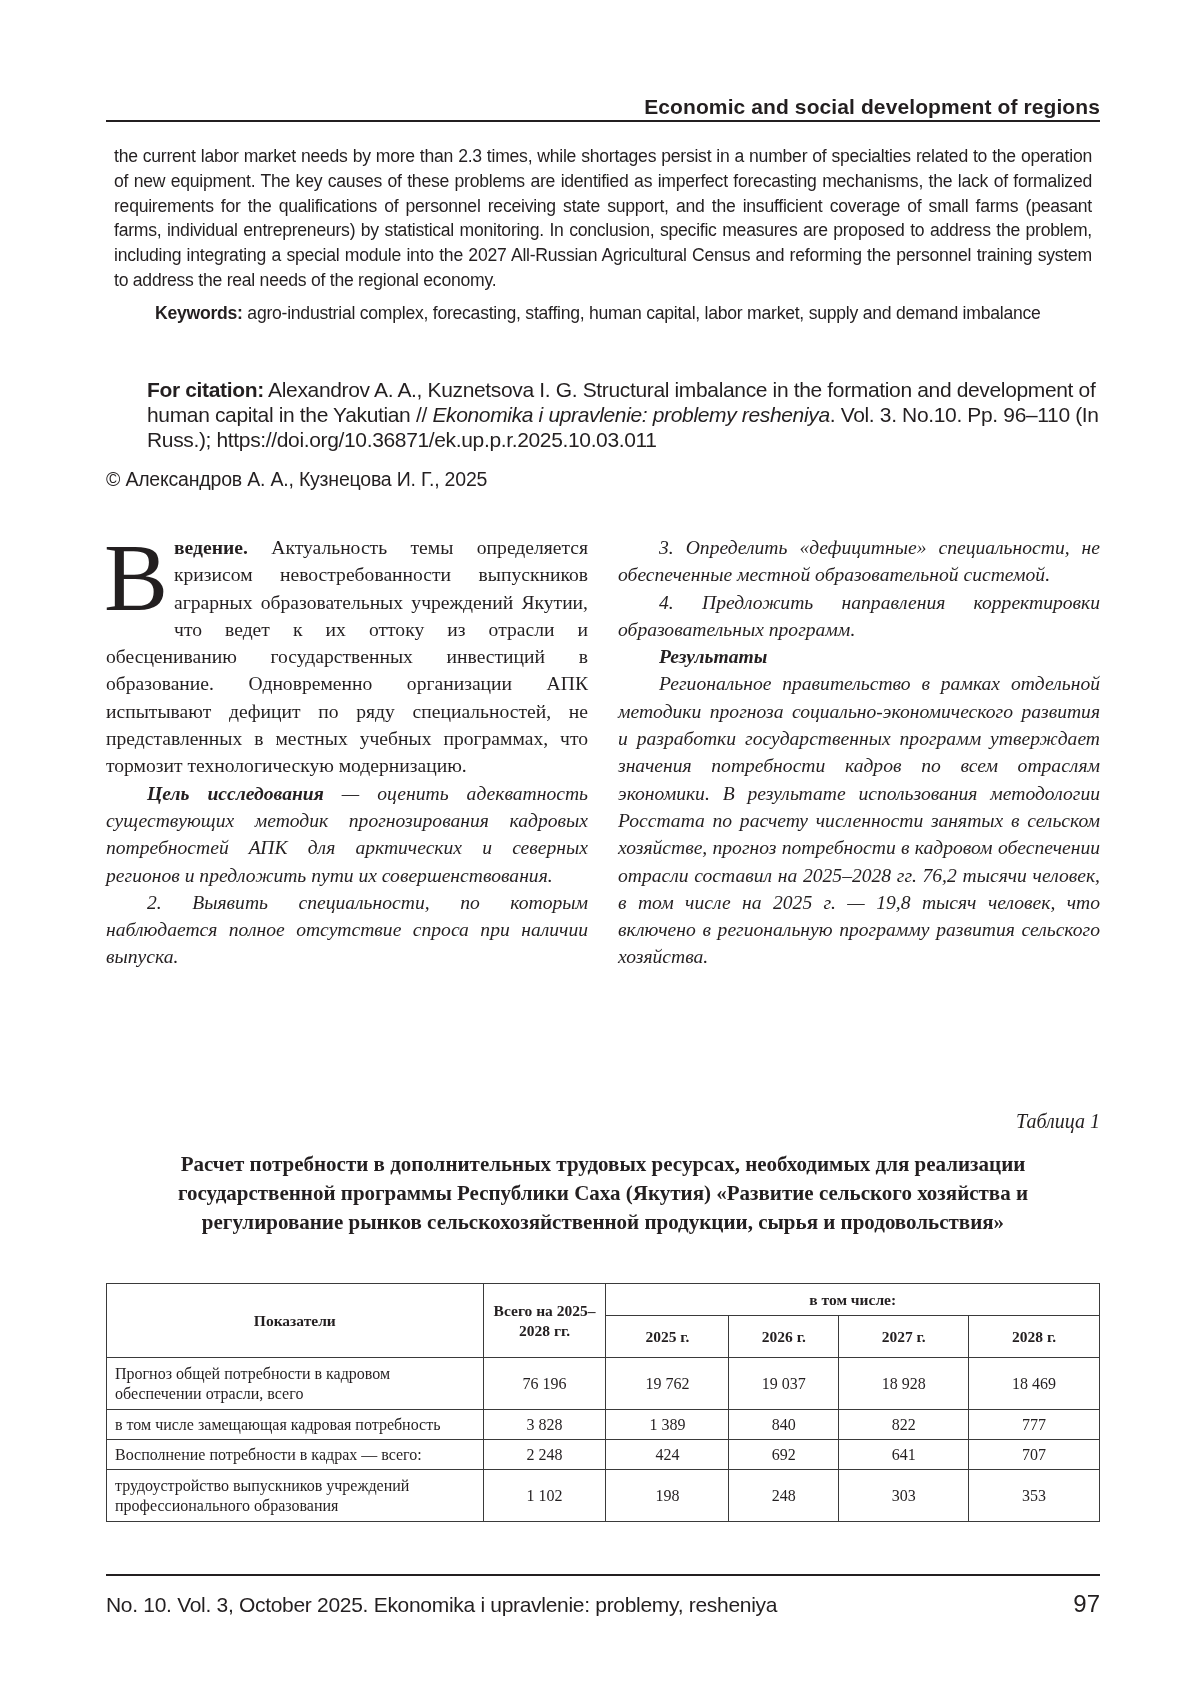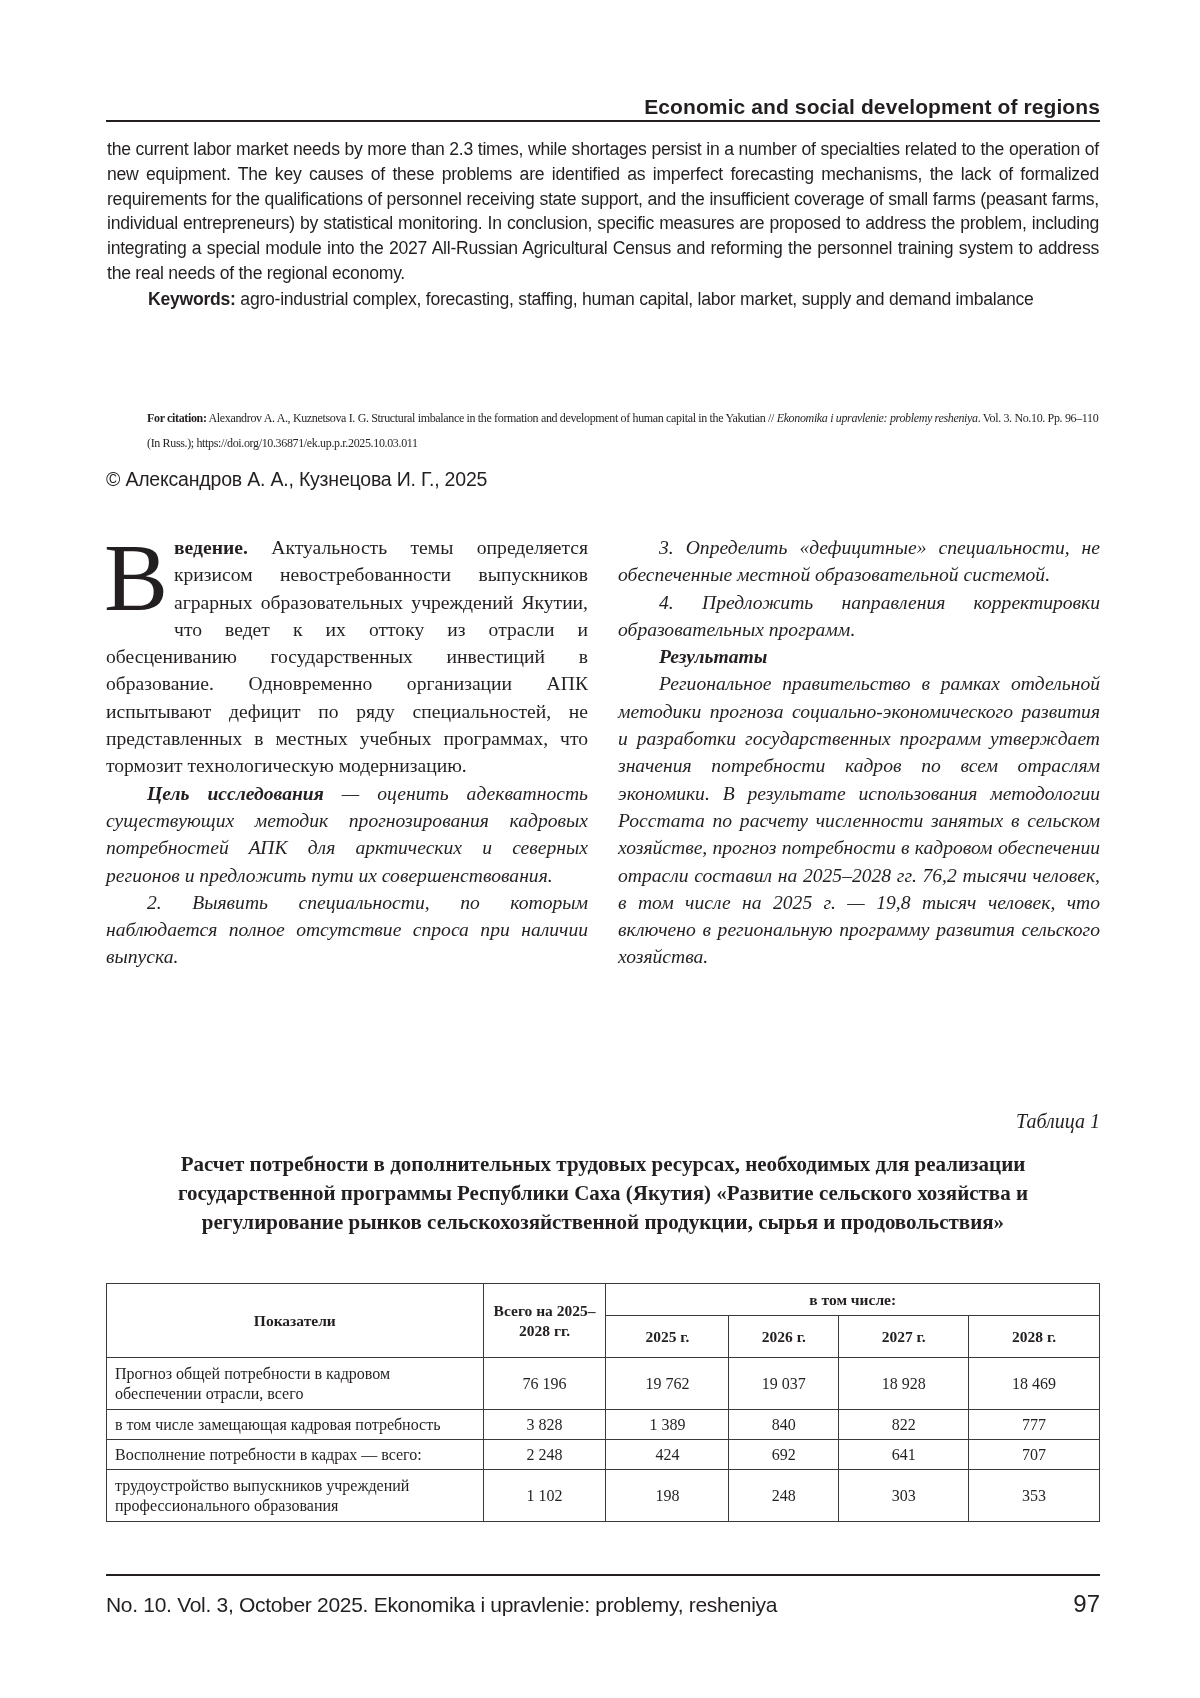--- a/index.html
+++ b/index.html
@@ -12,30 +12,29 @@
     letter-spacing: 0.1px;
     margin-top: 13px;
   }
   .head-rule { position: absolute; top: 120px; left: 0; width: 994px; height: 2px; background: #231f20; }
 
   .abstract {
     position: absolute; top: 136px; left: 0; width: 994px;
     font-family: "Liberation Sans", sans-serif; font-size: 17.6px; line-height: 24.8px;
     text-align: justify; letter-spacing: -0.25px;
   }
-  .abstract p { margin: 1px; }
+  .abstract p { margin: 8px; }
   .indent { text-indent: 41px; }
   .b { font-weight: bold; }
   .i { font-style: italic; }
 
   .citation {
     position: absolute; top: 378px; left: 41px; width: 953px;
-    font-family: Liberation Serif, serif; font-size: 12px; line-height: 24.8px;
+    font-family: Liberation Sans, sans-serif; font-size: 21px; line-height: 24.8px;
     letter-spacing: -0.35px;
-    margin-top: 28px;
   }
   .copyright {
     position: absolute; top: 468px; left: 0;
     font-family: Liberation Sans, sans-serif; font-size: 19.5px; letter-spacing: -0.2px;
   }
 
   .col {
     position: absolute; top: 534px; width: 482px;
     font-family: "Liberation Serif", serif; font-size: 19.6px; line-height: 27.3px;
     text-align: justify;

